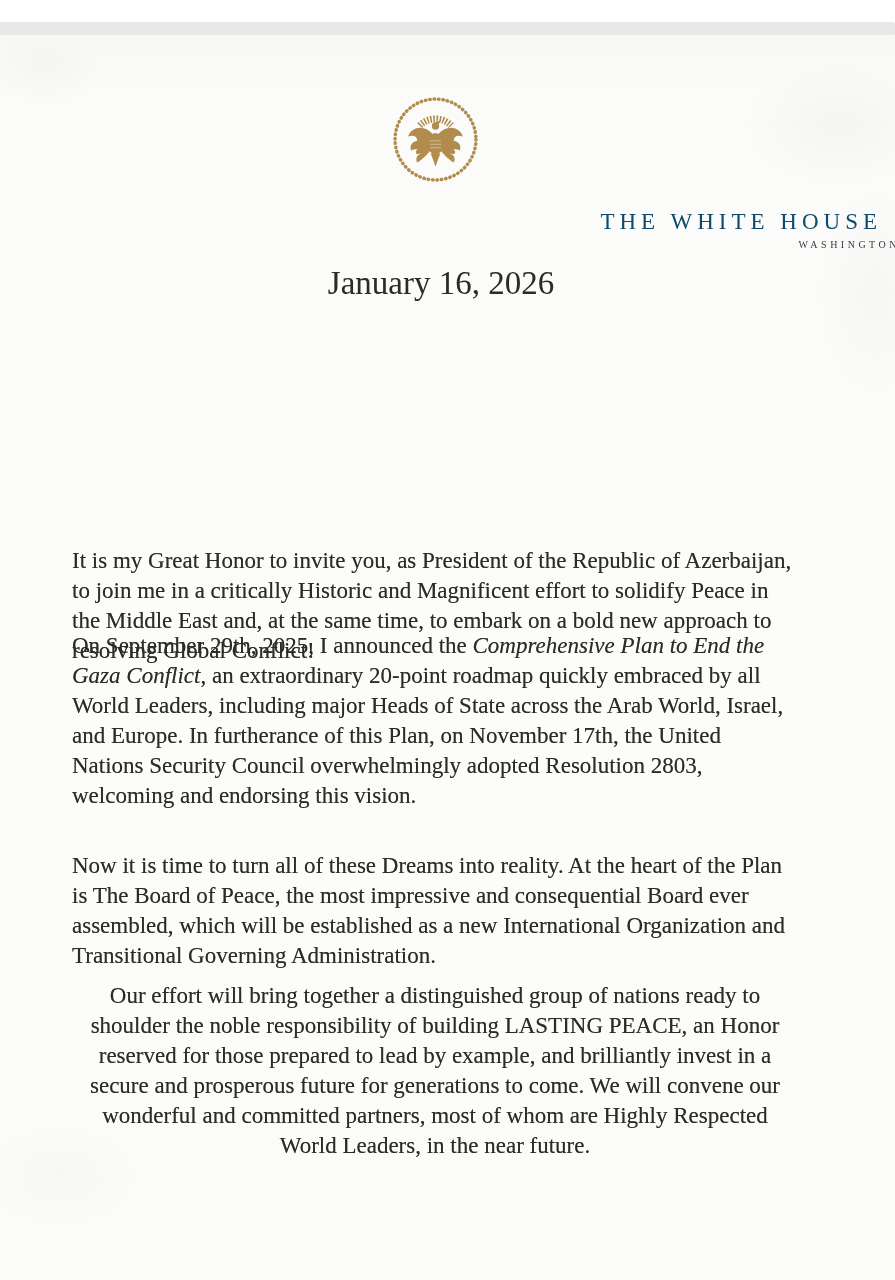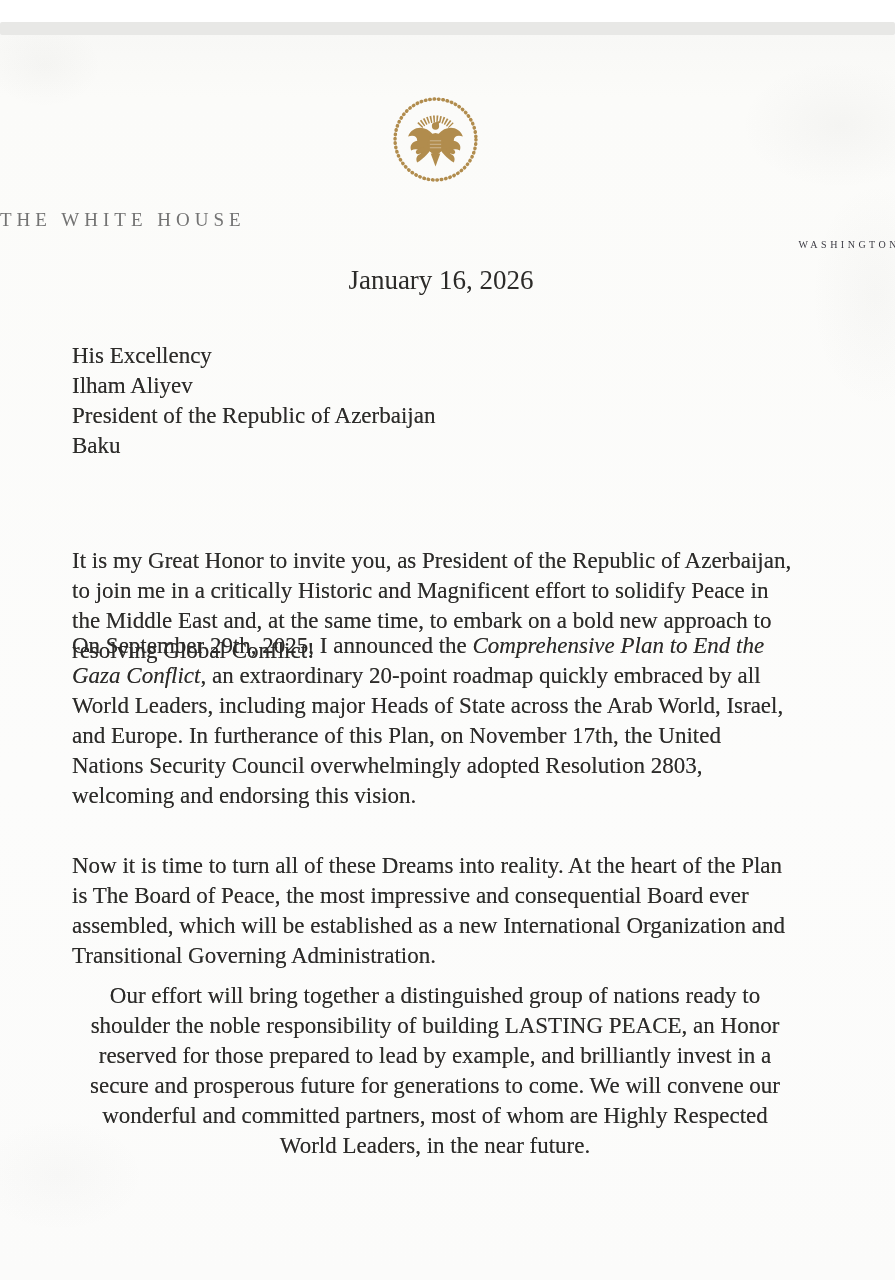--- a/index.html
+++ b/index.html
@@ -56,42 +56,42 @@
     width: 87px;
     height: 87px;
   }
   .seal svg { width: 100%; height: 100%; display: block; }
 
   .letterhead-org {
     position: absolute;
     top: 209px;
     left: 0;
     width: 882px;
-    text-align: left;
-    font-size: 19px;
+    text-align: right;
+    font-size: 23px;
     letter-spacing: 5px;
-    color: #737373;
+    color: #0c4a6e;
   }
   .letterhead-loc {
     position: absolute;
     top: 239px;
     left: 18px;
     width: 882px;
     text-align: right;
     font-size: 10px;
     letter-spacing: 3.5px;
     color: #3b3a42;
   }
   .letter-date {
     position: absolute;
     top: 265px;
     left: 0;
     width: 882px;
     text-align: center;
-    font-size: 27px;
+    font-size: 33px;
     color: #2c2b29;
   }
 
   .block {
     position: absolute;
     left: 72px;
     width: 726px;
     font-size: 23px;
     line-height: 30px;
     text-align: left;
@@ -144,26 +144,20 @@
       <ellipse cx="67.5" cy="63" rx="5.5" ry="3" fill="#b18c4d" transform="rotate(28 67.5 63)"></ellipse>
     </svg>
   </div>
 
   <div class="letterhead-org">THE WHITE HOUSE</div>
 
   <div class="letterhead-loc">WASHINGTON</div>
 
   <div class="letter-date">January 16, 2026</div>
 
-  <div class="block recipient">
-    <div>His Excellency</div>
-    <div>Ilham Aliyev</div>
-    <div>President of the Republic of Azerbaijan</div>
-    <div>Baku</div>
-  </div>
 
 
   <p class="block para-1">It is my Great Honor to invite you, as President of the Republic of Azerbaijan, to join me in a critically Historic and Magnificent effort to solidify Peace in the Middle East and, at the same time, to embark on a bold new approach to resolving Global Conflict!</p>
 
   <p class="block para-2"><span>On September 29th, 2025, I announced the </span><em>Comprehensive Plan to End the Gaza Conflict</em><span>, an extraordinary 20-point roadmap quickly embraced by all World Leaders, including major Heads of State across the Arab World, Israel, and Europe. In furtherance of this Plan, on November 17th, the United Nations Security Council overwhelmingly adopted Resolution 2803, welcoming and endorsing this vision.</span></p>
 
   <p class="block para-3">Now it is time to turn all of these Dreams into reality. At the heart of the Plan is The Board of Peace, the most impressive and consequential Board ever assembled, which will be established as a new International Organization and Transitional Governing Administration.</p>
 
   <p class="block para-4">Our effort will bring together a distinguished group of nations ready to shoulder the noble responsibility of building LASTING PEACE, an Honor reserved for those prepared to lead by example, and brilliantly invest in a secure and prosperous future for generations to come. We will convene our wonderful and committed partners, most of whom are Highly Respected World Leaders, in the near future.</p>
 

